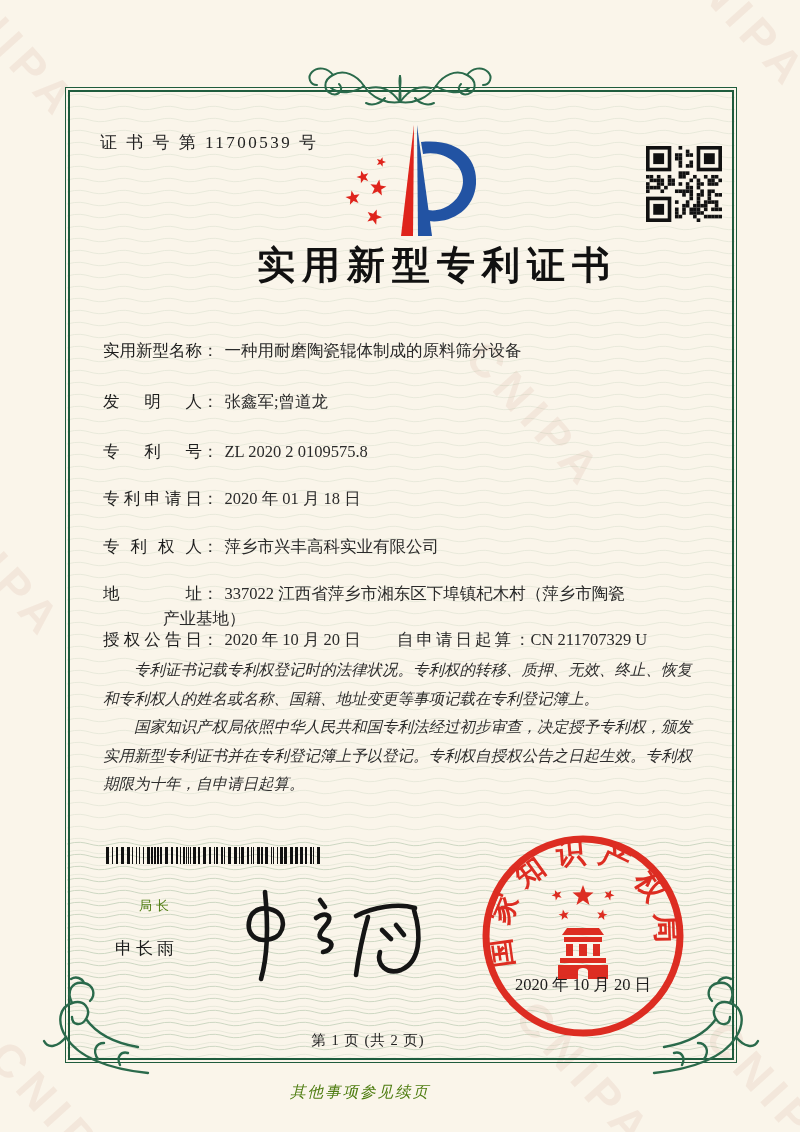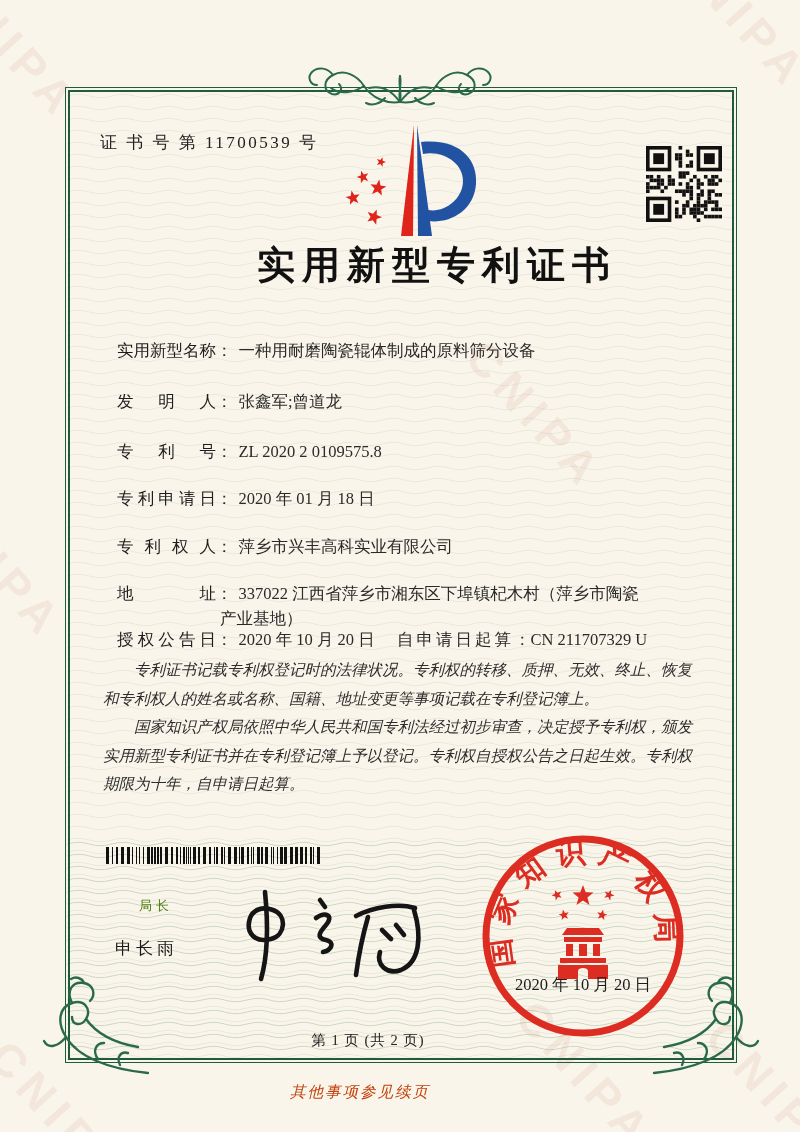--- a/index.html
+++ b/index.html
@@ -29,43 +29,43 @@
   .logo { position:absolute; left:338px; top:122px; }
   .qr { position:absolute; left:646px; top:146px; }
   .title {
     position:absolute; left:0; top:240px; width:800px; text-align:center;
     font-size:38px; font-weight:bold; letter-spacing:7px; color:#111;margin-left:37px;
   }
   
   .row { position:absolute; left:103px; width:610px; font-size:16.5px; line-height:25px; }
   .flabel {
     display:inline-block; width:99px; text-align:justify; text-align-last:justify;
-    vertical-align:top; color:#1d1d1d;margin-left:14px;
+    vertical-align:top; color:#1d1d1d;
   }
   .colon { display:inline-block; vertical-align:top; }
   .fvalue { display:inline-block; vertical-align:top; margin-left:6px; max-width:480px; }
-  .fvalue2 { display:block; margin-left:117px; }
+  .fvalue2 { display:block; margin-left:60px; }
   .grant2 { position:absolute; left:294px; top:0; }
   
   .paras {
     position:absolute; left:103px; top:656px; width:601px;
     font-style:italic; font-size:15.5px; line-height:28.5px; color:#2d2d2d;
   }
   .paras p { text-indent:2em; }
   
   .barcode { position:absolute; left:106px; top:847px; }
   
   .sig-role { position:absolute; left:115px; top:897px; font-family:"Liberation Sans","DejaVu Sans",sans-serif; font-size:13px; letter-spacing:4px; color:#4d7c0f;margin-left:24px; }
   .sig-name { position:absolute; left:115px; top:937px; font-family:Liberation Serif, serif; font-size:17px; letter-spacing:4px; color:#1c1c1c; }
   .signature { position:absolute; left:228px; top:886px; }
   
   .seal { position:absolute; left:478px; top:831px; opacity:0.95; }
   
   .page-info { position:absolute; left:0; top:1031px; width:736px; text-align:center; font-size:14.5px; letter-spacing:1px; color:#222; }
-  .cont-note { position:absolute; left:0; top:1082px; width:720px; text-align:center; font-style:italic; font-size:15.5px; letter-spacing:2px; color:#c2410c; }
+  .cont-note { position:absolute; left:0; top:1082px; width:720px; text-align:center; font-style:italic; font-size:15.5px; letter-spacing:2px; color:#4d7c0f; }
   .ornament { position:absolute; pointer-events:none; }
 </style>
 </head>
 <body>
 
 <div class="page">
 
   <div class="wm" style="left:-30px; top:-40px;">CNIPA</div>
   <div class="wm" style="left:700px; top:-70px;">CNIPA</div>
   <div class="wm" style="left:495px; top:330px;">CNIPA</div>

